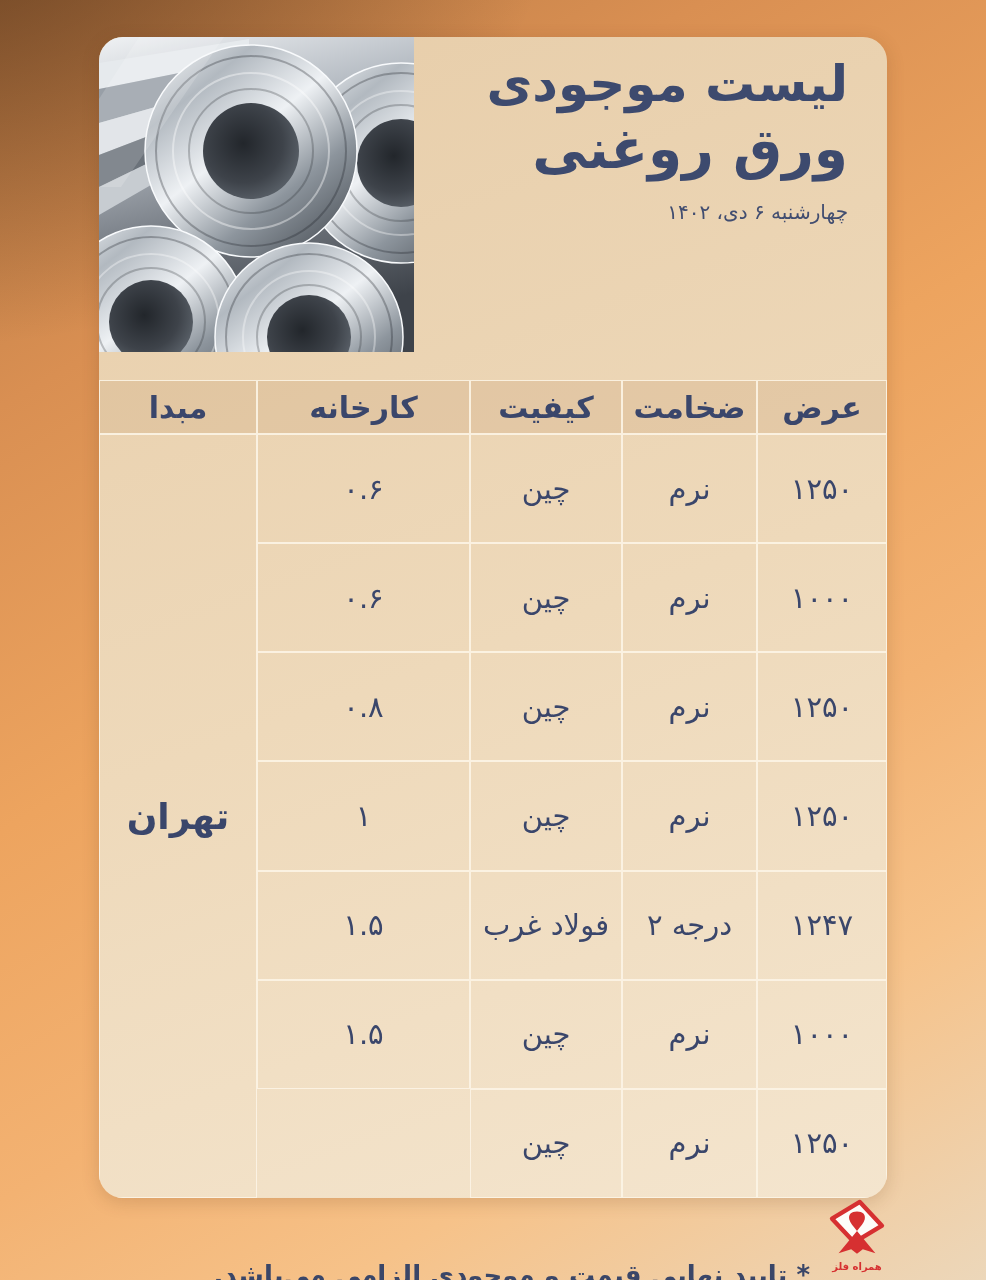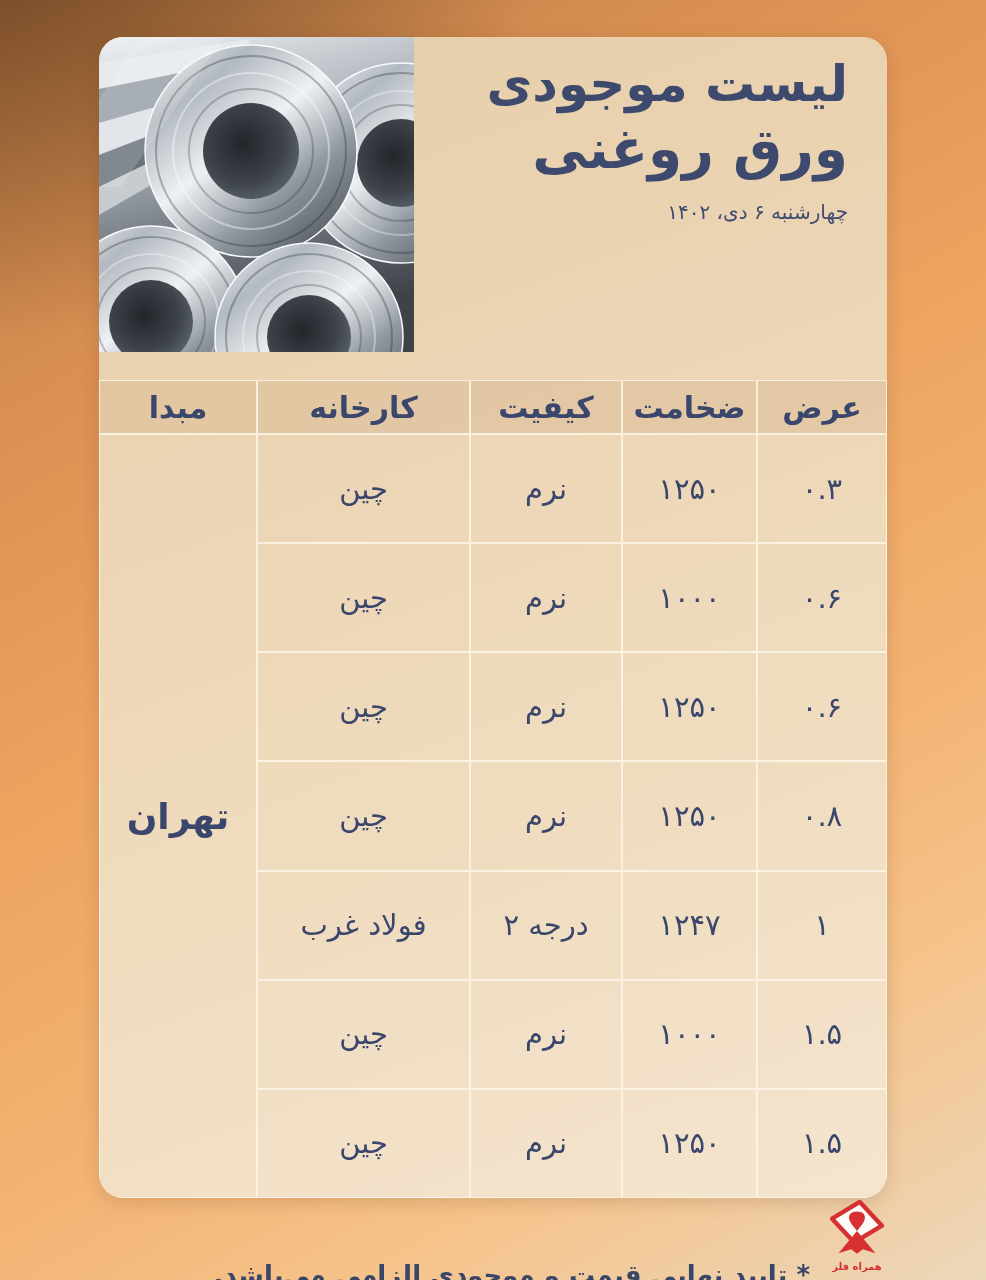--- a/index.html
+++ b/index.html
@@ -135,21 +135,20 @@
 
   <div class="grid">
     <div class="cell head">عرض</div>
     <div class="cell head">ضخامت</div>
     <div class="cell head">کیفیت</div>
     <div class="cell head">کارخانه</div>
     <div class="cell head">مبدا</div>
 
     <div class="cell origin">تهران</div>
 
-    <div class="cell num" dir="ltr">۰.۳</div>
     <div class="cell num" dir="ltr">۱۲۵۰</div>
     <div class="cell txt">نرم</div>
     <div class="cell txt">چین</div>
 
     <div class="cell num" dir="ltr">۰.۶</div>
     <div class="cell num" dir="ltr">۱۰۰۰</div>
     <div class="cell txt">نرم</div>
     <div class="cell txt">چین</div>
 
     <div class="cell num" dir="ltr">۰.۶</div>

